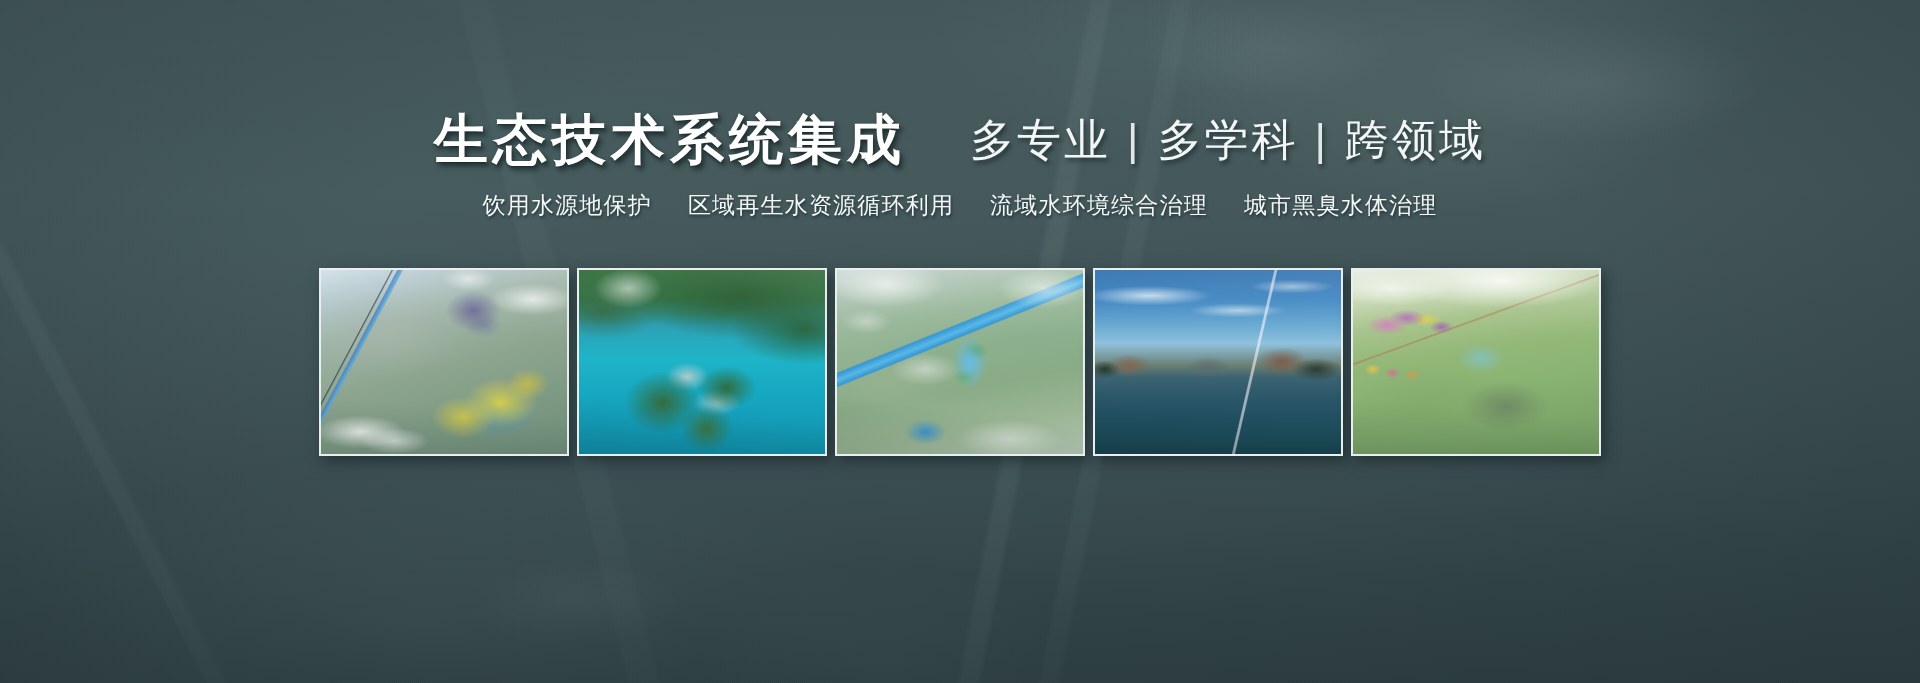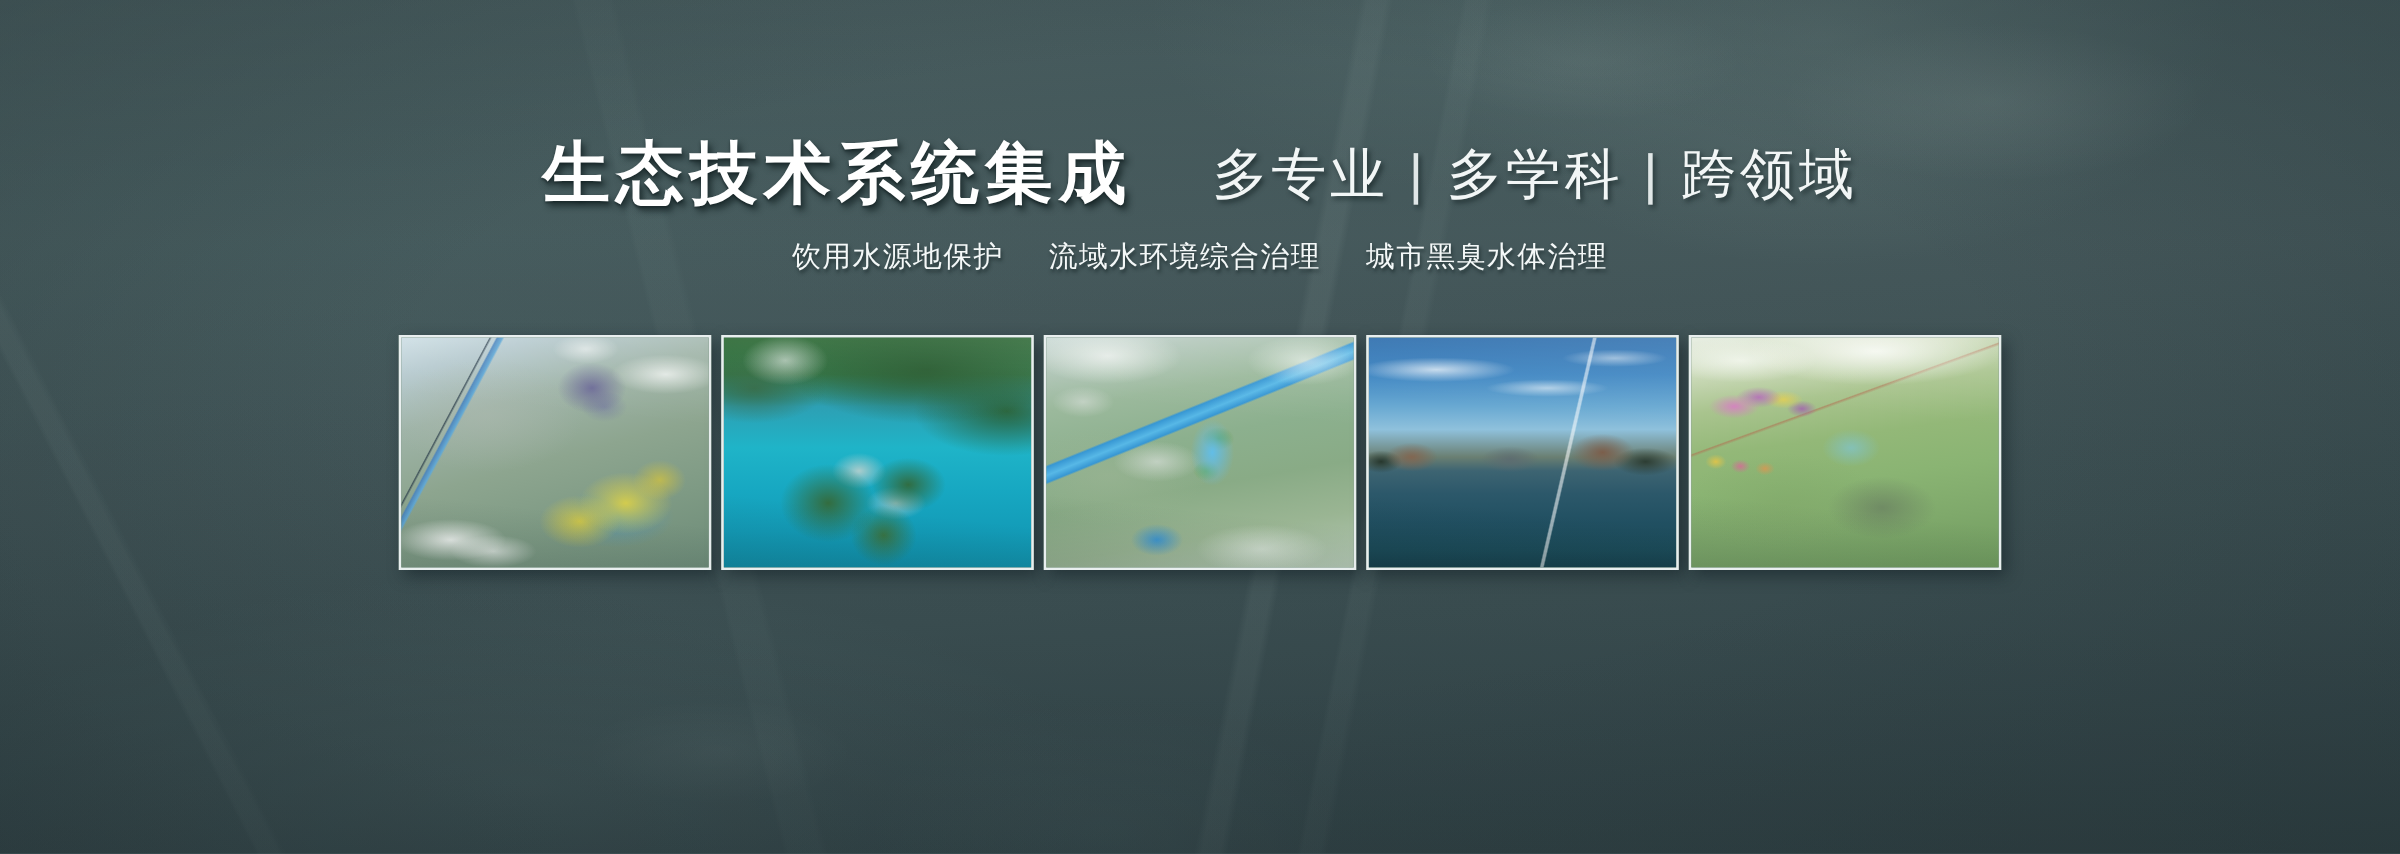--- a/index.html
+++ b/index.html
@@ -201,20 +201,21 @@
         <span>多专业</span>
         <span class="tag-sep">|</span>
         <span>多学科</span>
         <span class="tag-sep">|</span>
         <span>跨领域</span>
       </div>
     </div>
 
     <div class="sub-row">
       <span class="sub-item">饮用水源地保护</span>
+      <span class="sub-item">区域再生水资源循环利用</span>
       <span class="sub-item">流域水环境综合治理</span>
       <span class="sub-item">城市黑臭水体治理</span>
     </div>
 
     <div class="thumbs">
       <div class="thumb">
         <div class="pic pic-1"></div>
         <div class="sheen"></div>
       </div>
       <div class="thumb">

